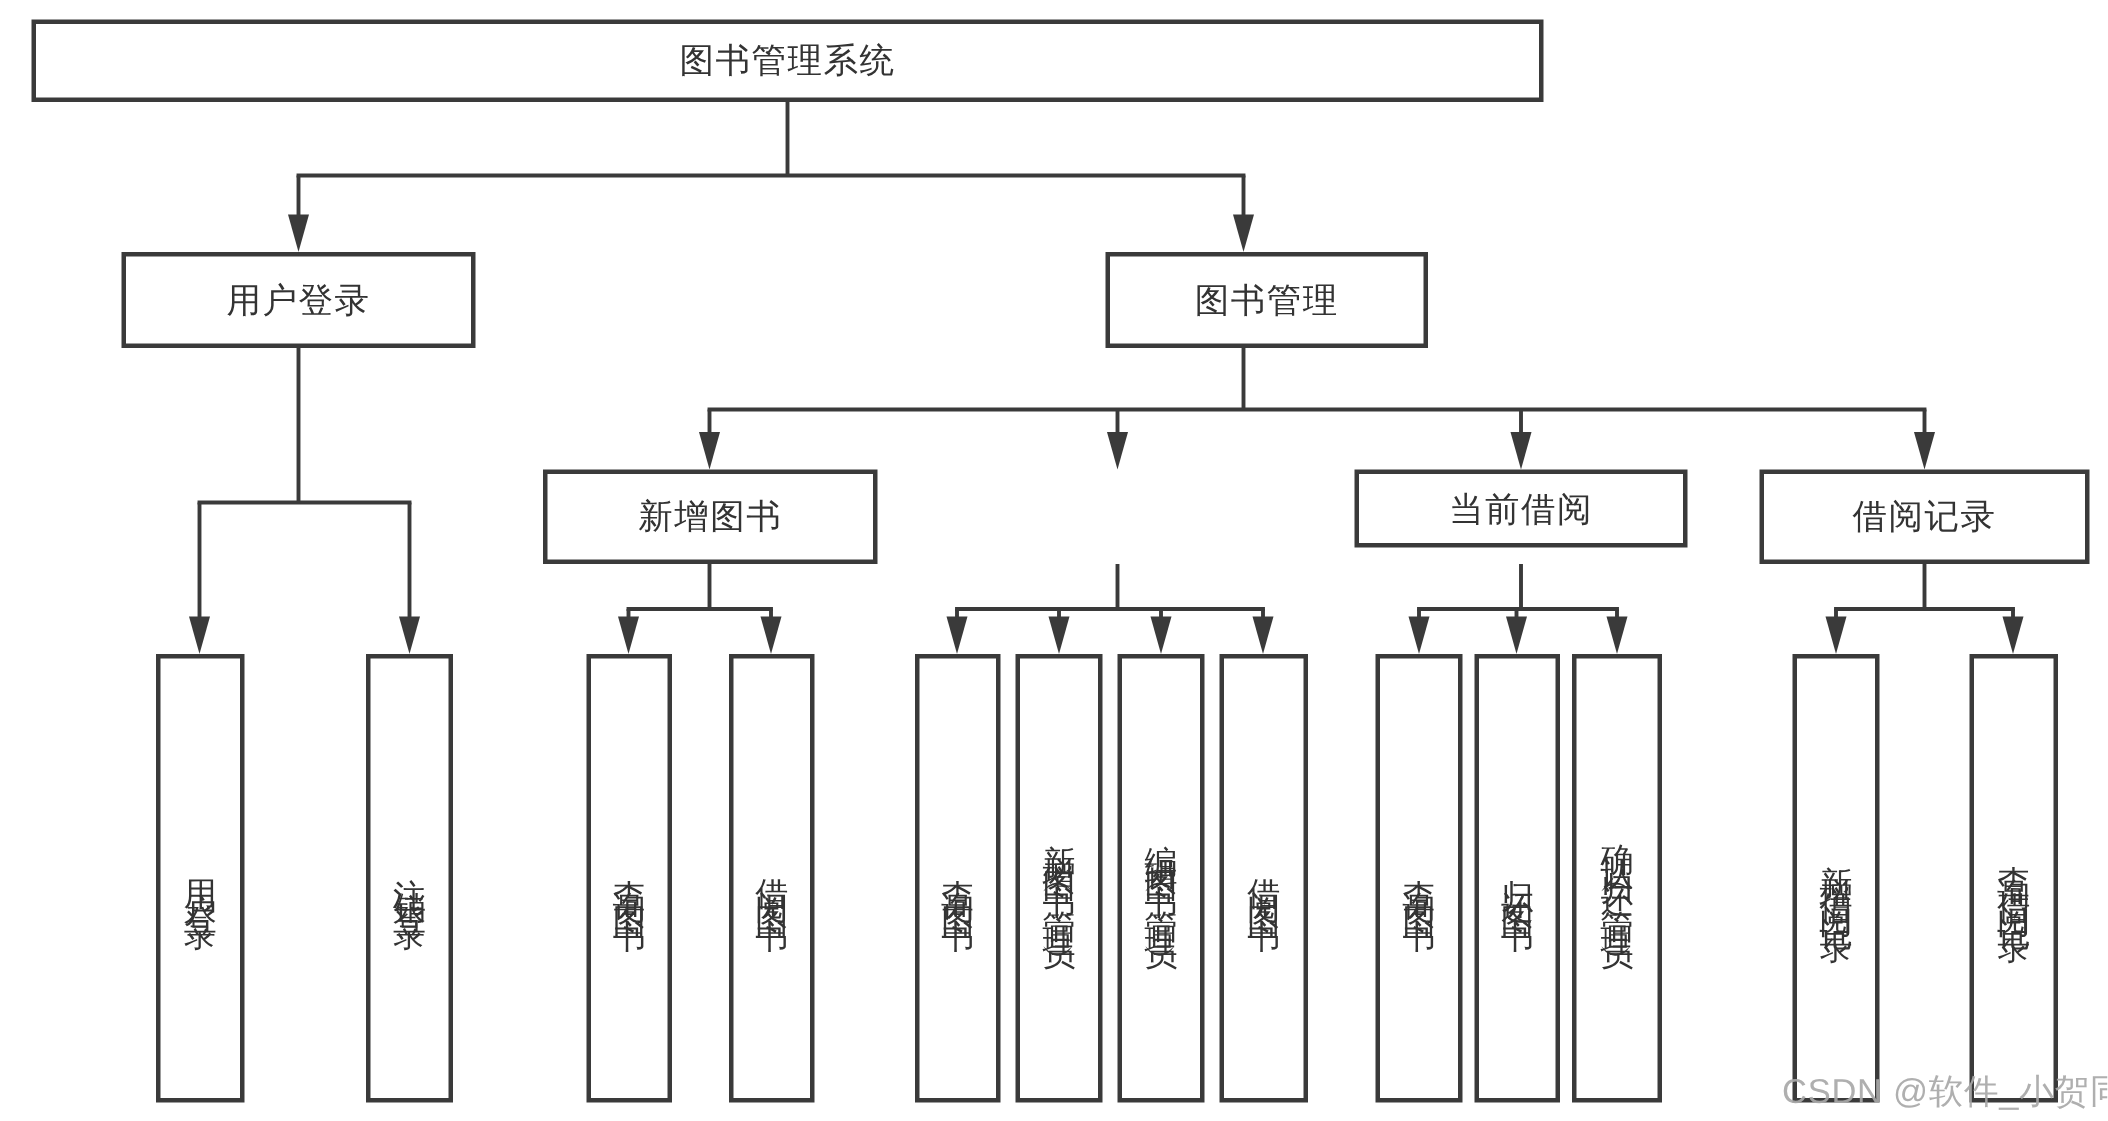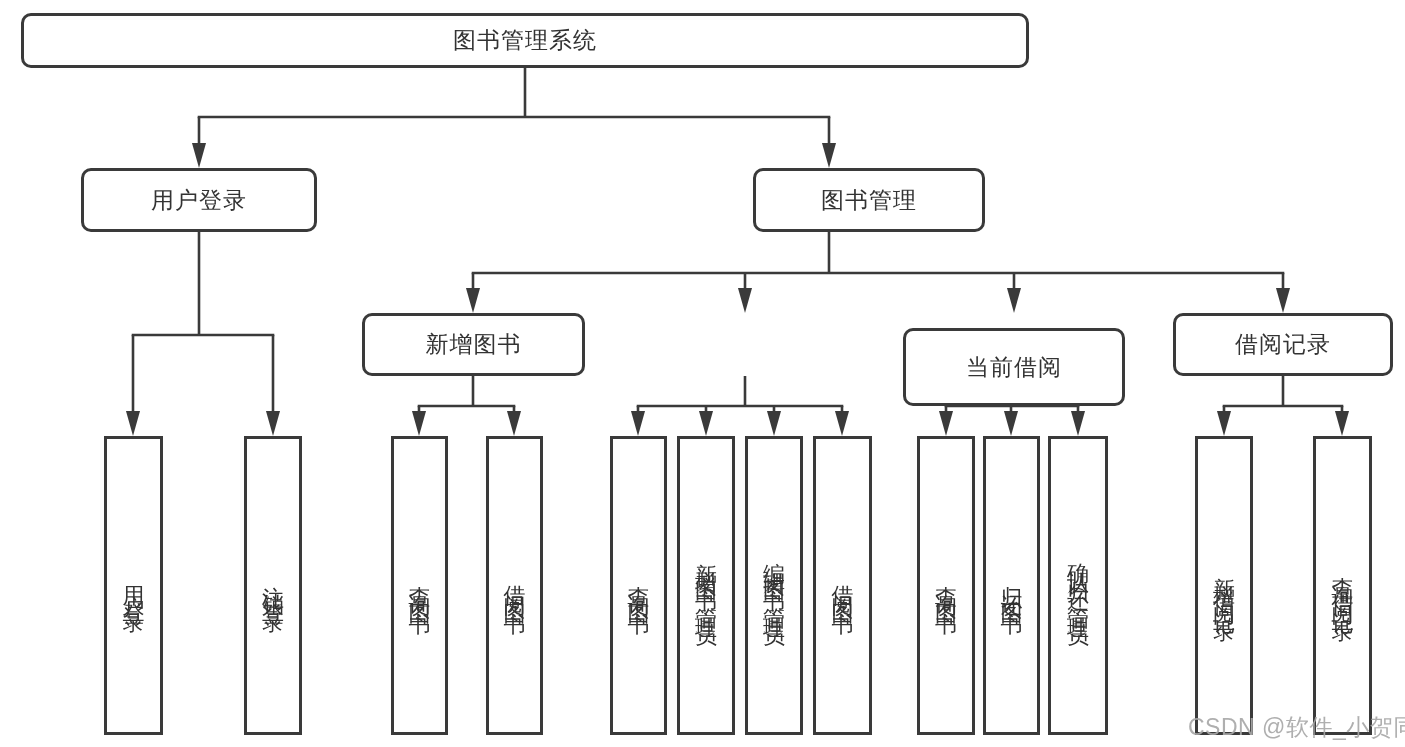--- a/index.html
+++ b/index.html
@@ -25,21 +25,20 @@
     display:flex;
     align-items:center;
     justify-content:center;
     color:#333333;
     z-index:2;
   }
   .hbox{
     font-size:23px;
     letter-spacing:1px;
     white-space:nowrap;
-    border-radius:10px;
   }
   .vbox{
     writing-mode:vertical-rl;
     text-orientation:mixed;
     font-size:22px;
     line-height:1;
     letter-spacing:9px;
     border-width:3px;
   }
   .watermark{
@@ -109,24 +108,24 @@
       <line x1="1222.7" y1="406" x2="1343.3" y2="406" stroke="#3a3a3a" stroke-width="2.6"></line>
       <line x1="1224" y1="406" x2="1224" y2="417" stroke="#3a3a3a" stroke-width="2.6"></line>
       <polygon points="1217,411 1231,411 1224,436" fill="#3a3a3a"></polygon>
       <line x1="1342" y1="406" x2="1342" y2="417" stroke="#3a3a3a" stroke-width="2.6"></line>
       <polygon points="1335,411 1349,411 1342,436" fill="#3a3a3a"></polygon>
     </svg>
 
   <div class="node hbox" style="left:21px;top:13px;width:1008px;height:55px">图书管理系统</div>
 
   <div class="node hbox" style="left:81px;top:168px;width:236px;height:64px">用户登录</div>
-  <div class="node hbox" style="left:753px;top:168px;width:232px;height:64px">图书管理</div>
+  <div class="node hbox" style="left:737px;top:168px;width:215px;height:64px">图书管理</div>
 
   <div class="node hbox" style="left:362px;top:313px;width:223px;height:63px">新增图书</div>
-  <div class="node hbox" style="left:903px;top:328px;width:222px;height:78px">当前借阅</div>
+  <div class="node hbox" style="left:903px;top:313px;width:222px;height:52px">当前借阅</div>
   <div class="node hbox" style="left:1173px;top:313px;width:220px;height:63px">借阅记录</div>
 
   <div class="node vbox" style="left:104px;top:436px;width:59px;height:299px">用户登录</div>
   <div class="node vbox" style="left:244px;top:436px;width:58px;height:299px">注销登录</div>
 
   <div class="node vbox" style="left:391px;top:436px;width:57px;height:299px">查询图书</div>
   <div class="node vbox" style="left:486px;top:436px;width:57px;height:299px">借阅图书</div>
 
   <div class="node vbox" style="left:610px;top:436px;width:57px;height:299px">查询图书</div>
   <div class="node vbox" style="left:677px;top:436px;width:58px;height:299px">新增图书（管理员）</div>

